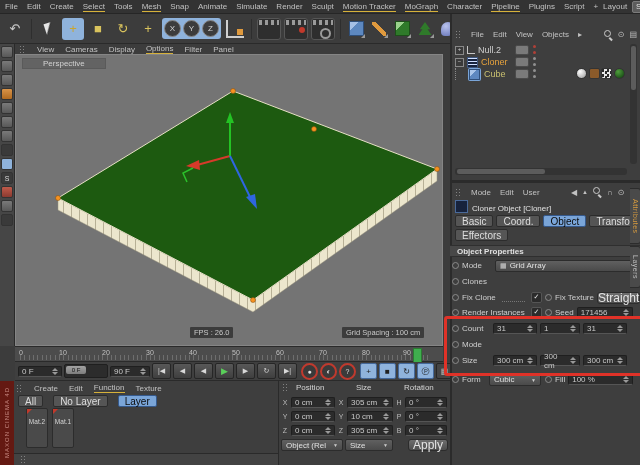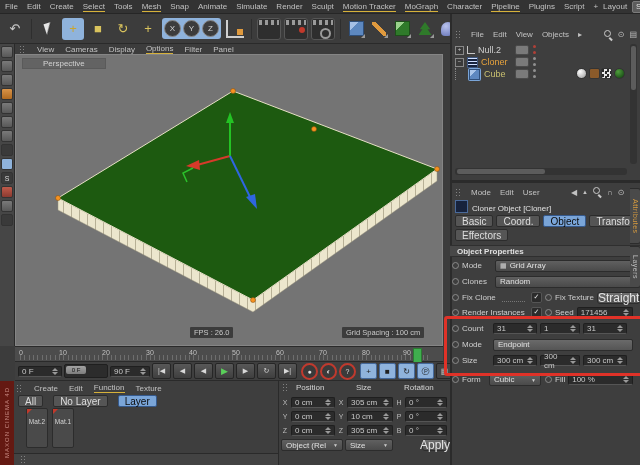--- a/index.html
+++ b/index.html
@@ -464,21 +464,21 @@
 </div>
 <div class="crow" style="top:439px">
   <span class="drop" style="width:62px">
     <span>Object (Rel</span>
     <span class="arr">▼</span>
   </span>
   <span class="drop" style="width:48px">
     <span>Size</span>
     <span class="arr">▼</span>
   </span>
-  <span class="btn" style="width:26px;margin-left:auto">Apply</span>
+  <span class="btn" style="width:40px;margin-left:auto">Apply</span>
 </div>
 
 <div class="rborder"></div>
 <div class="rpanel"></div>
 
 <div class="ommenu">
   <span class="handle"></span>
   <span class="mi">File</span>
   <span class="mi">Edit</span>
   <span class="mi">View</span>
@@ -559,23 +559,20 @@
   <span class="anim"></span>
   <span class="alab" style="width:30px">Mode</span>
   <span class="drop" style="flex:1">
     <span class="gridglyph">▦</span>
     <span>Grid Array</span>
   </span>
 </div>
 <div class="arow" style="top:275px">
   <span class="anim"></span>
   <span class="alab" style="width:30px">Clones</span>
-  <span class="drop" style="flex:1">
-    <span>Random</span>
-  </span>
 </div>
 <div class="arow" style="top:291px">
   <span class="h1">
     <span class="anim"></span>
     <span class="alab">Fix Clone</span>
     <span class="lead"></span>
     <span class="chk">✓</span>
   </span>
   <span class="h2">
     <span class="anim"></span>
@@ -610,23 +607,20 @@
       <span class="spin"></span>
     </span>
   <span class="fld" style="width:44px">
       <span>31</span>
       <span class="spin"></span>
     </span>
 </div>
 <div class="arow" style="top:338px">
   <span class="anim"></span>
   <span class="alab" style="width:28px">Mode</span>
-  <span class="drop" style="flex:1;background:linear-gradient(#6a6a6a,#555)">
-    <span>Endpoint</span>
-  </span>
 </div>
 <div class="arow" style="top:354px">
   <span class="anim"></span>
   <span class="alab" style="width:28px">Size</span>
   <span class="fld" style="width:44px">
       <span>300 cm</span>
       <span class="spin"></span>
     </span>
   <span class="fld" style="width:40px">
       <span>300 cm</span>

